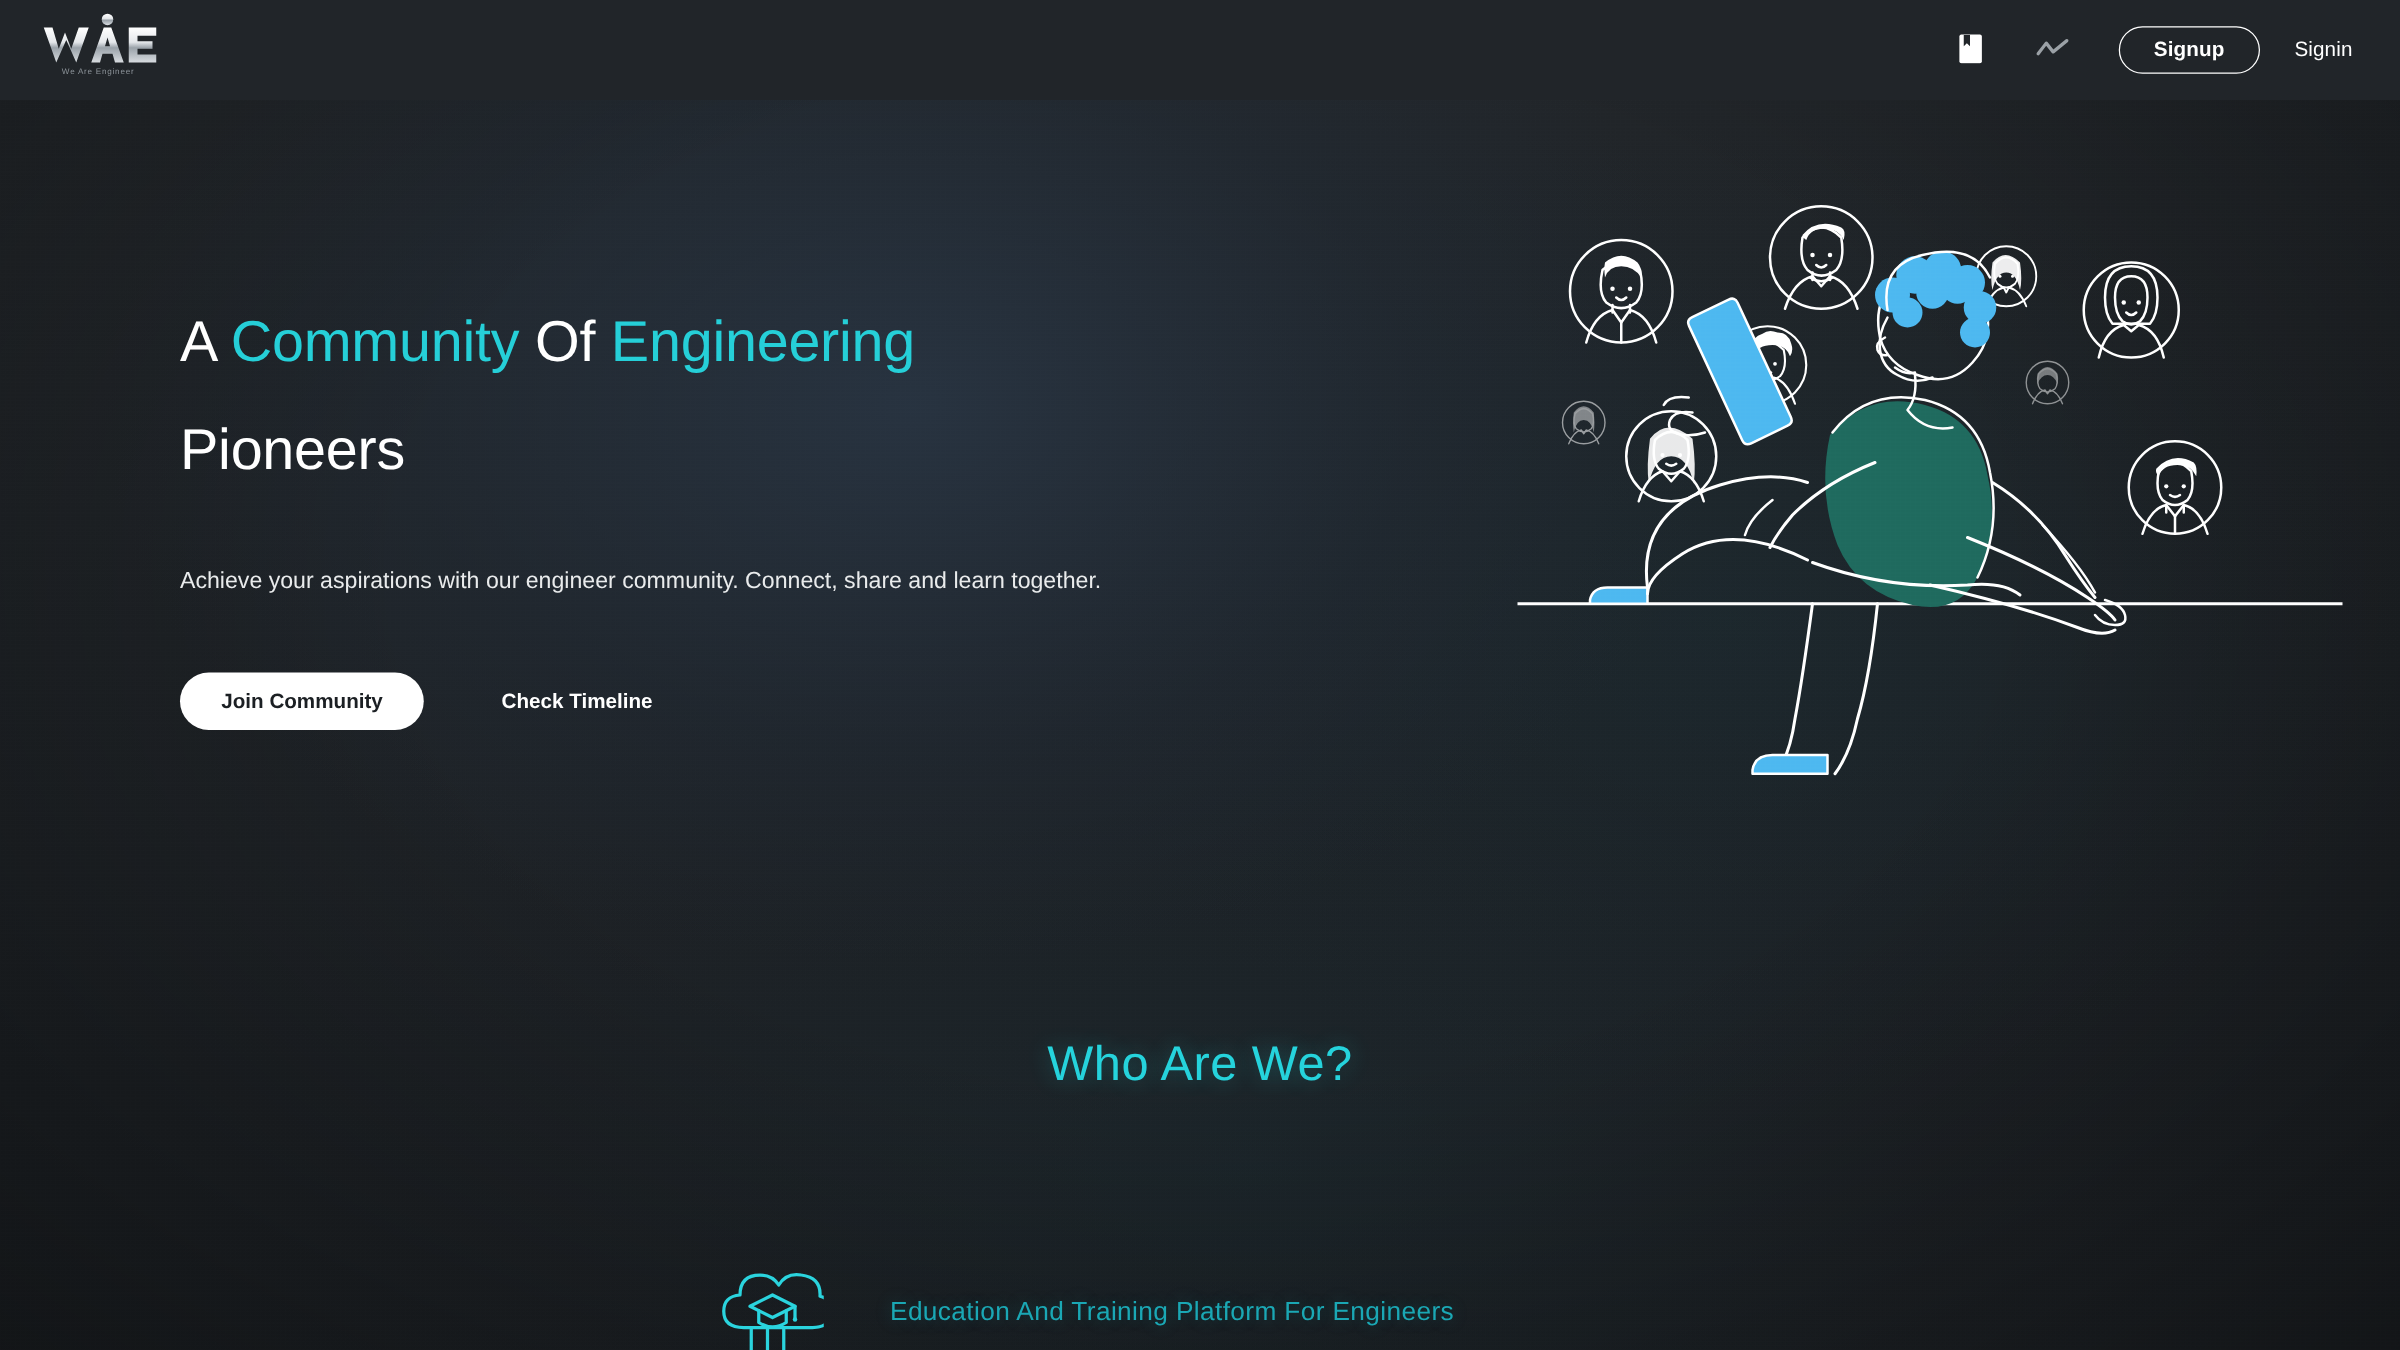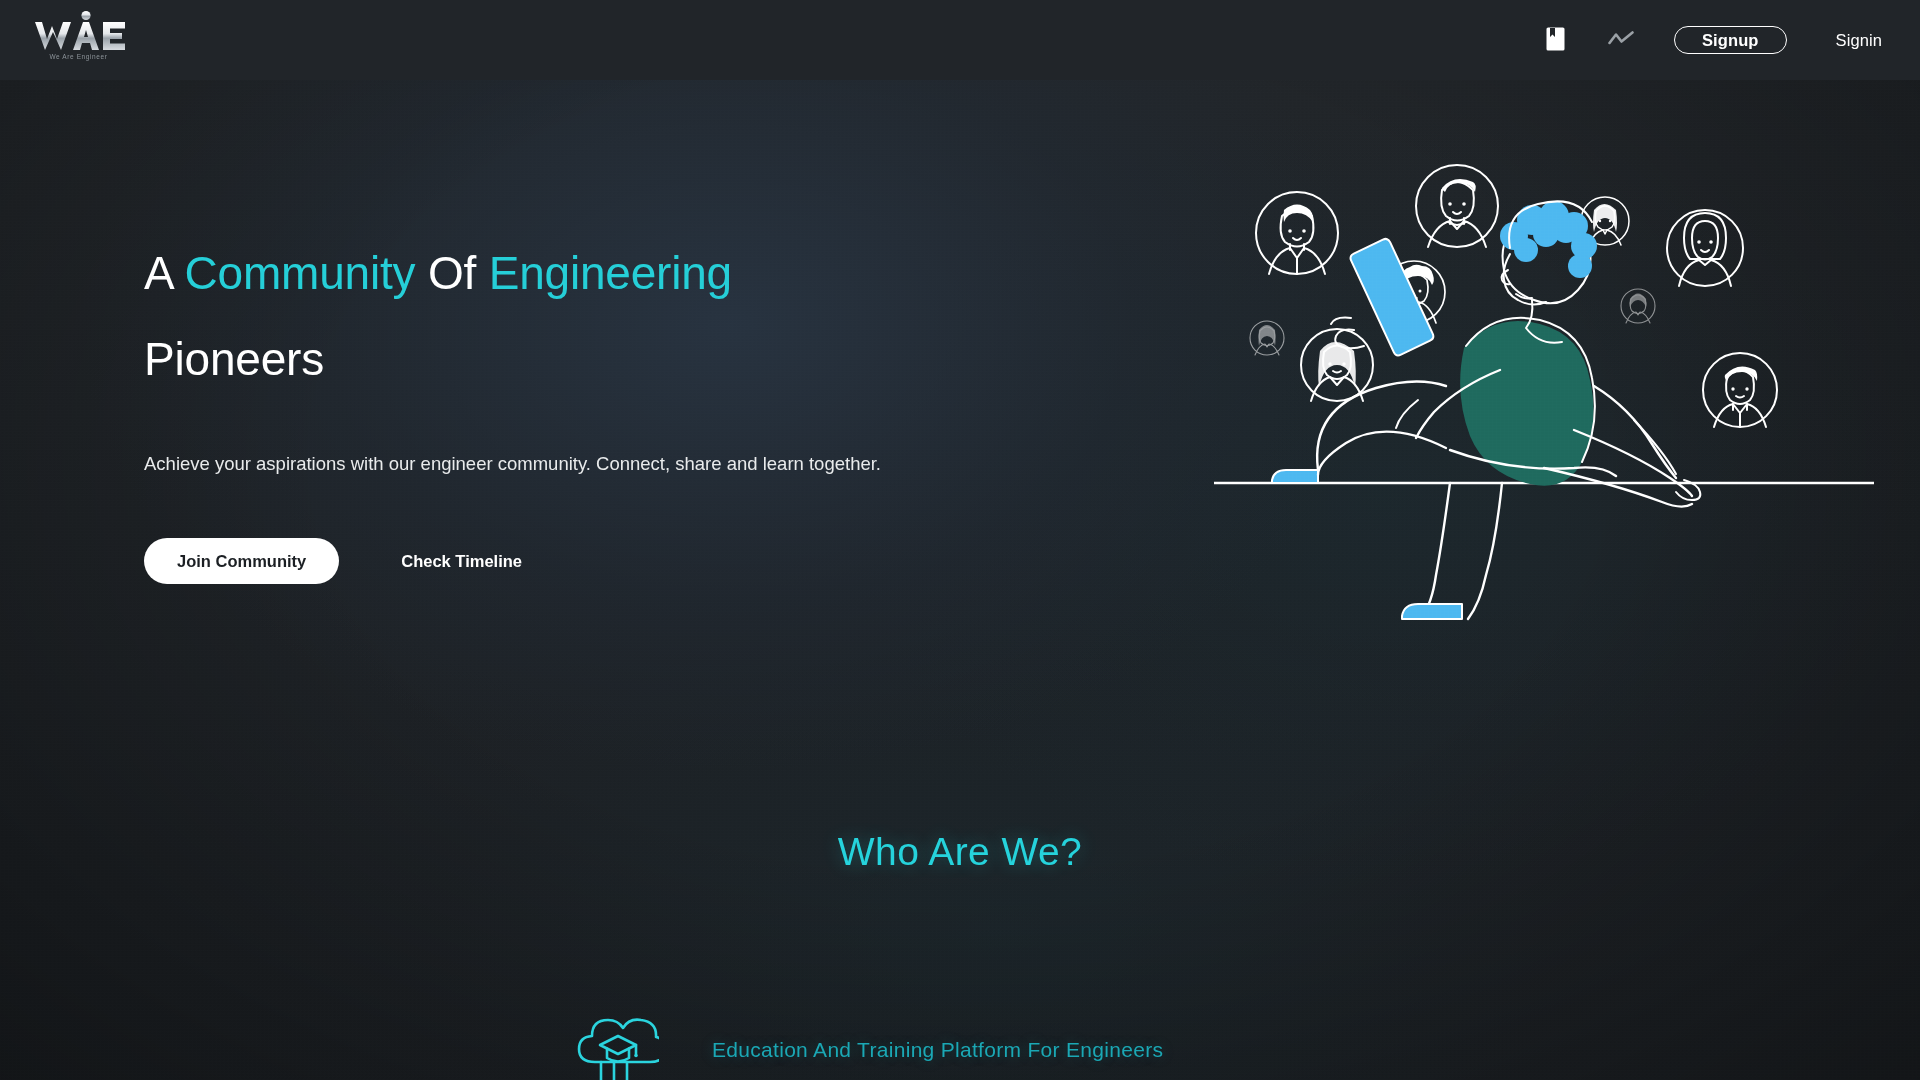--- a/index.html
+++ b/index.html
@@ -94,36 +94,36 @@
 
   .nav-icon-btn {
     width:54px; height:54px;
     display:flex; align-items:center; justify-content:center;
     background:transparent; border:0; cursor:pointer;
   }
   .nav-icon-btn.book { margin-right:12px; }
   .nav-icon-btn.trend { margin-right:26px; }
 
   .btn-signup {
-    height:28px;
+    height:38px;
     padding:0 27px;
     border:1.6px solid #ffffff;
     border-radius:20px;
     background:transparent;
     color:#ffffff;
     font-size:16.5px;
     font-weight:700;
     letter-spacing:.1px;
     cursor:pointer;
     font-family:"Liberation Sans", sans-serif;
     display:flex; align-items:center; justify-content:center;
   }
 
   .link-signin {
-    margin-left:49px;
+    margin-left:28px;
     color:#ffffff;
     font-size:16.5px;
     font-weight:400;
     letter-spacing:.1px;
     cursor:pointer;
     text-decoration:none;
   }
 
   
   .hero {

